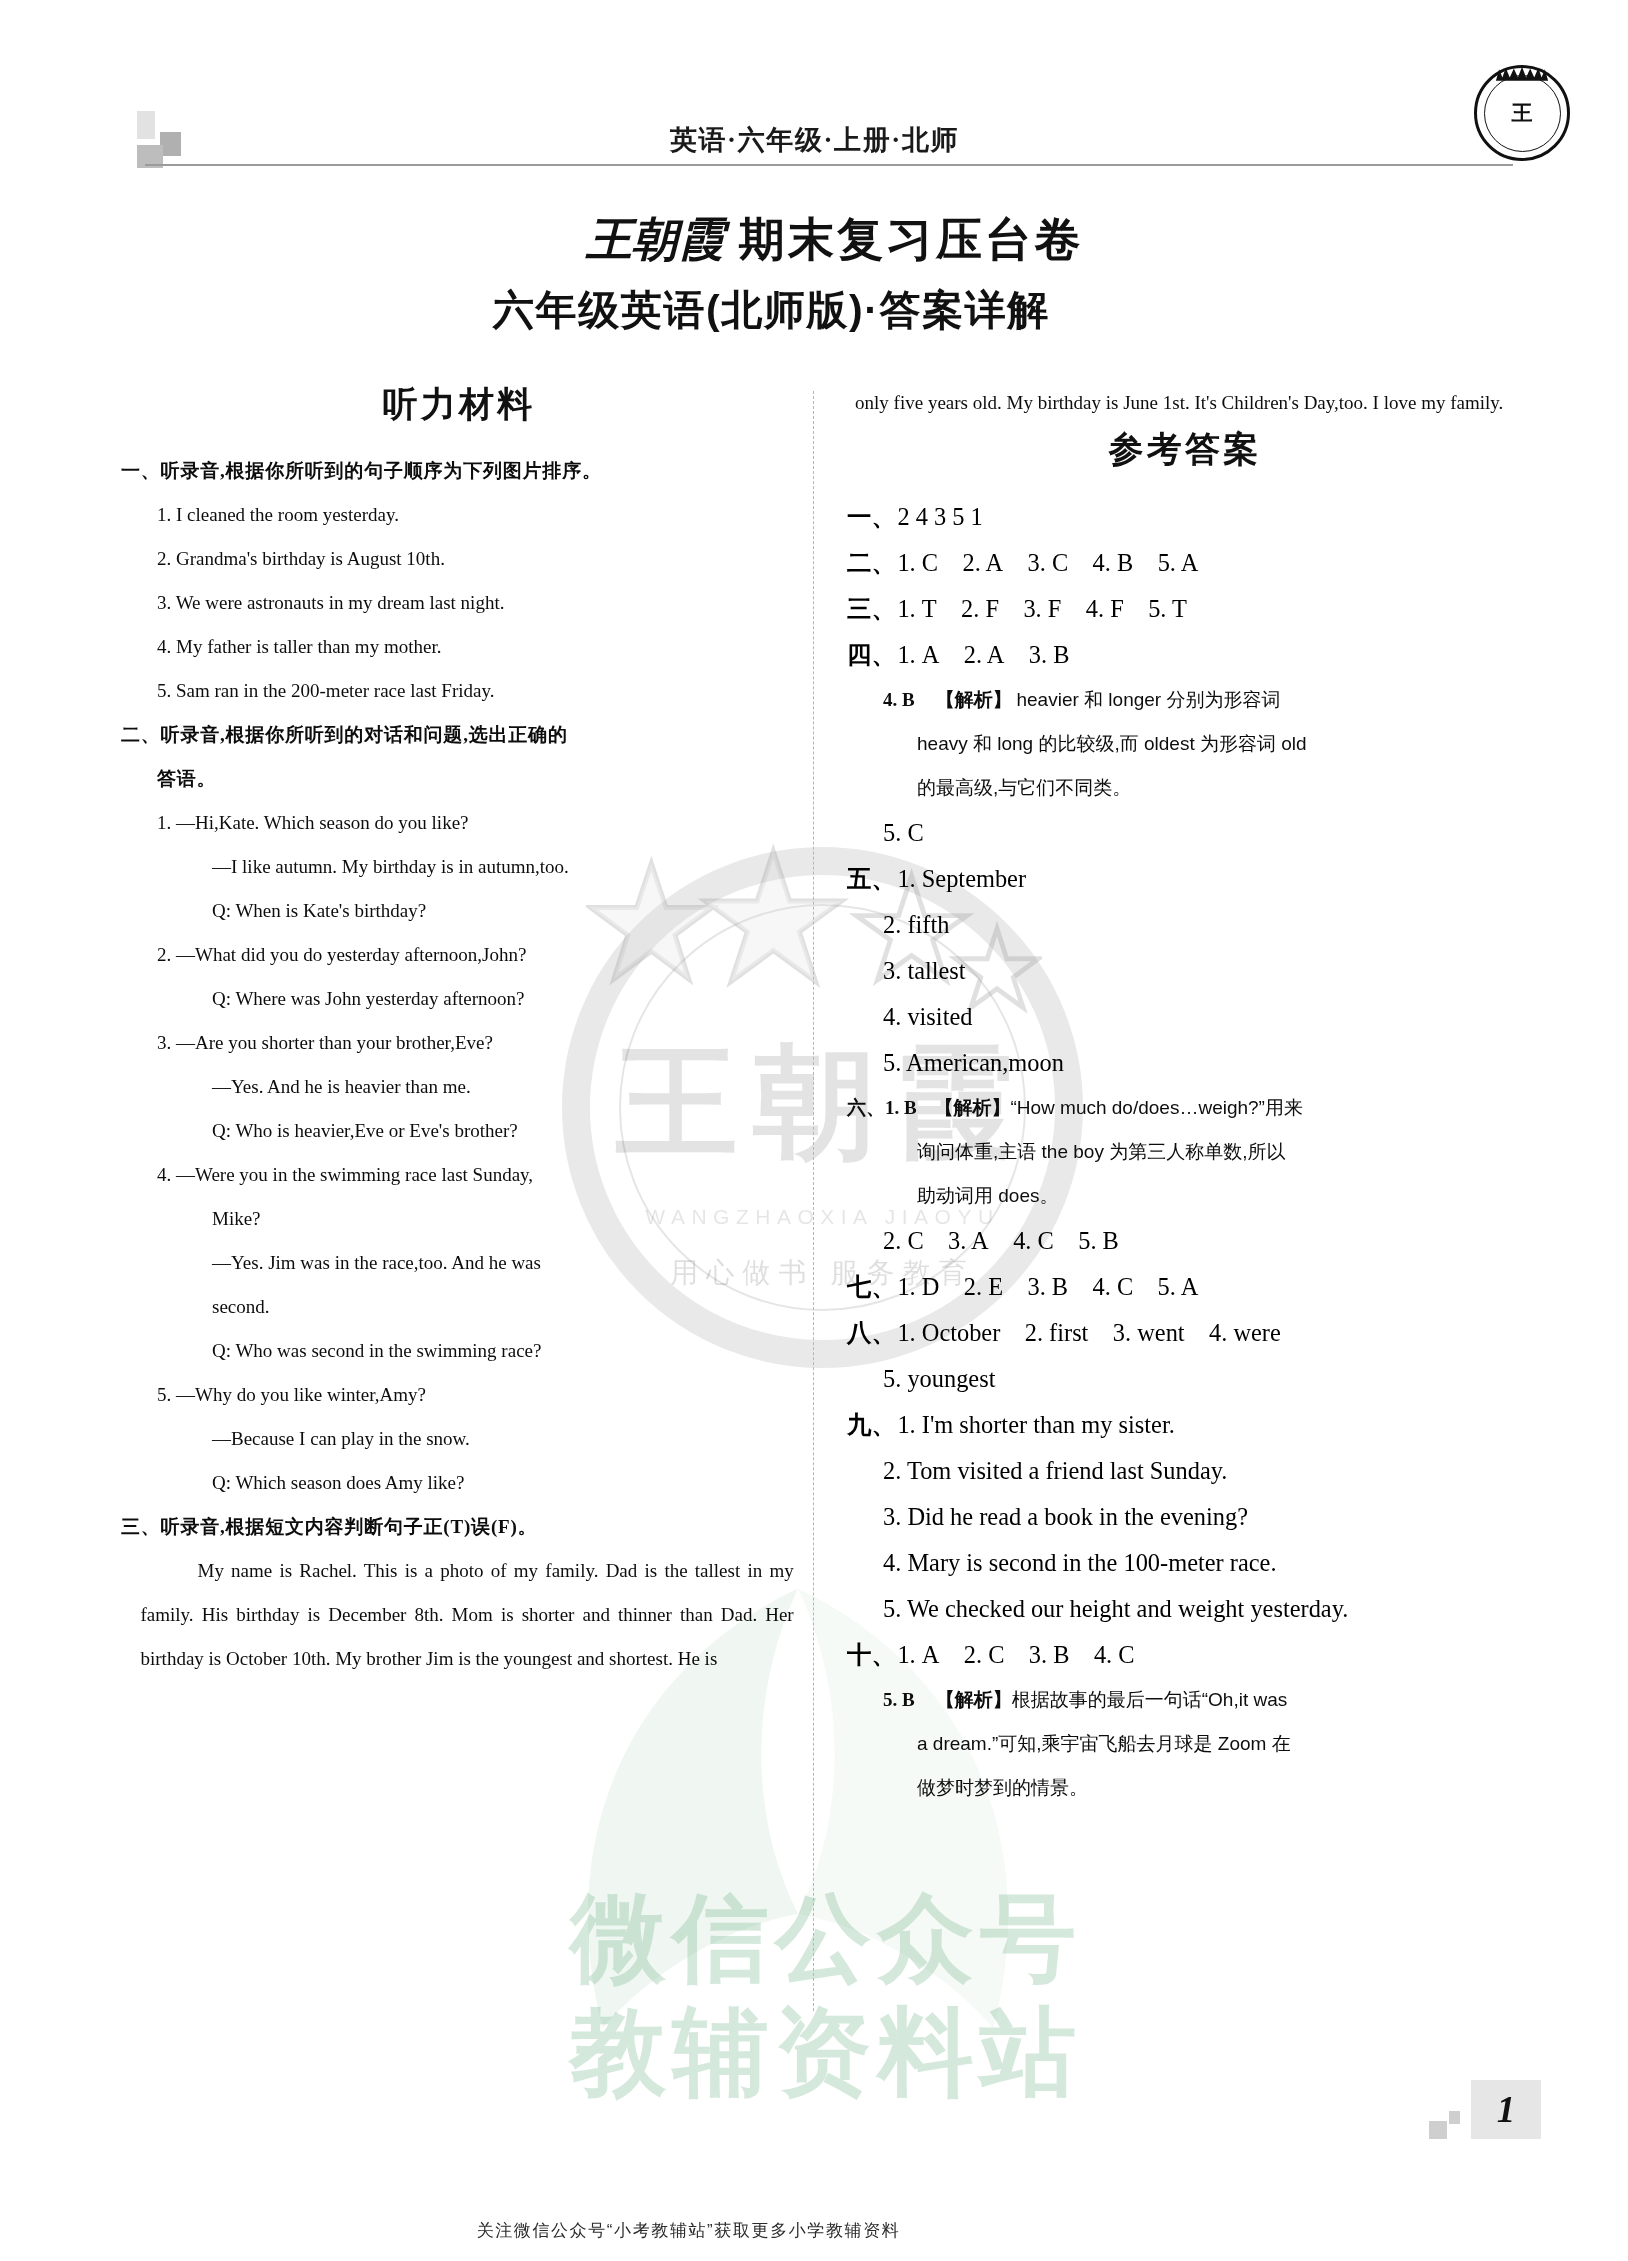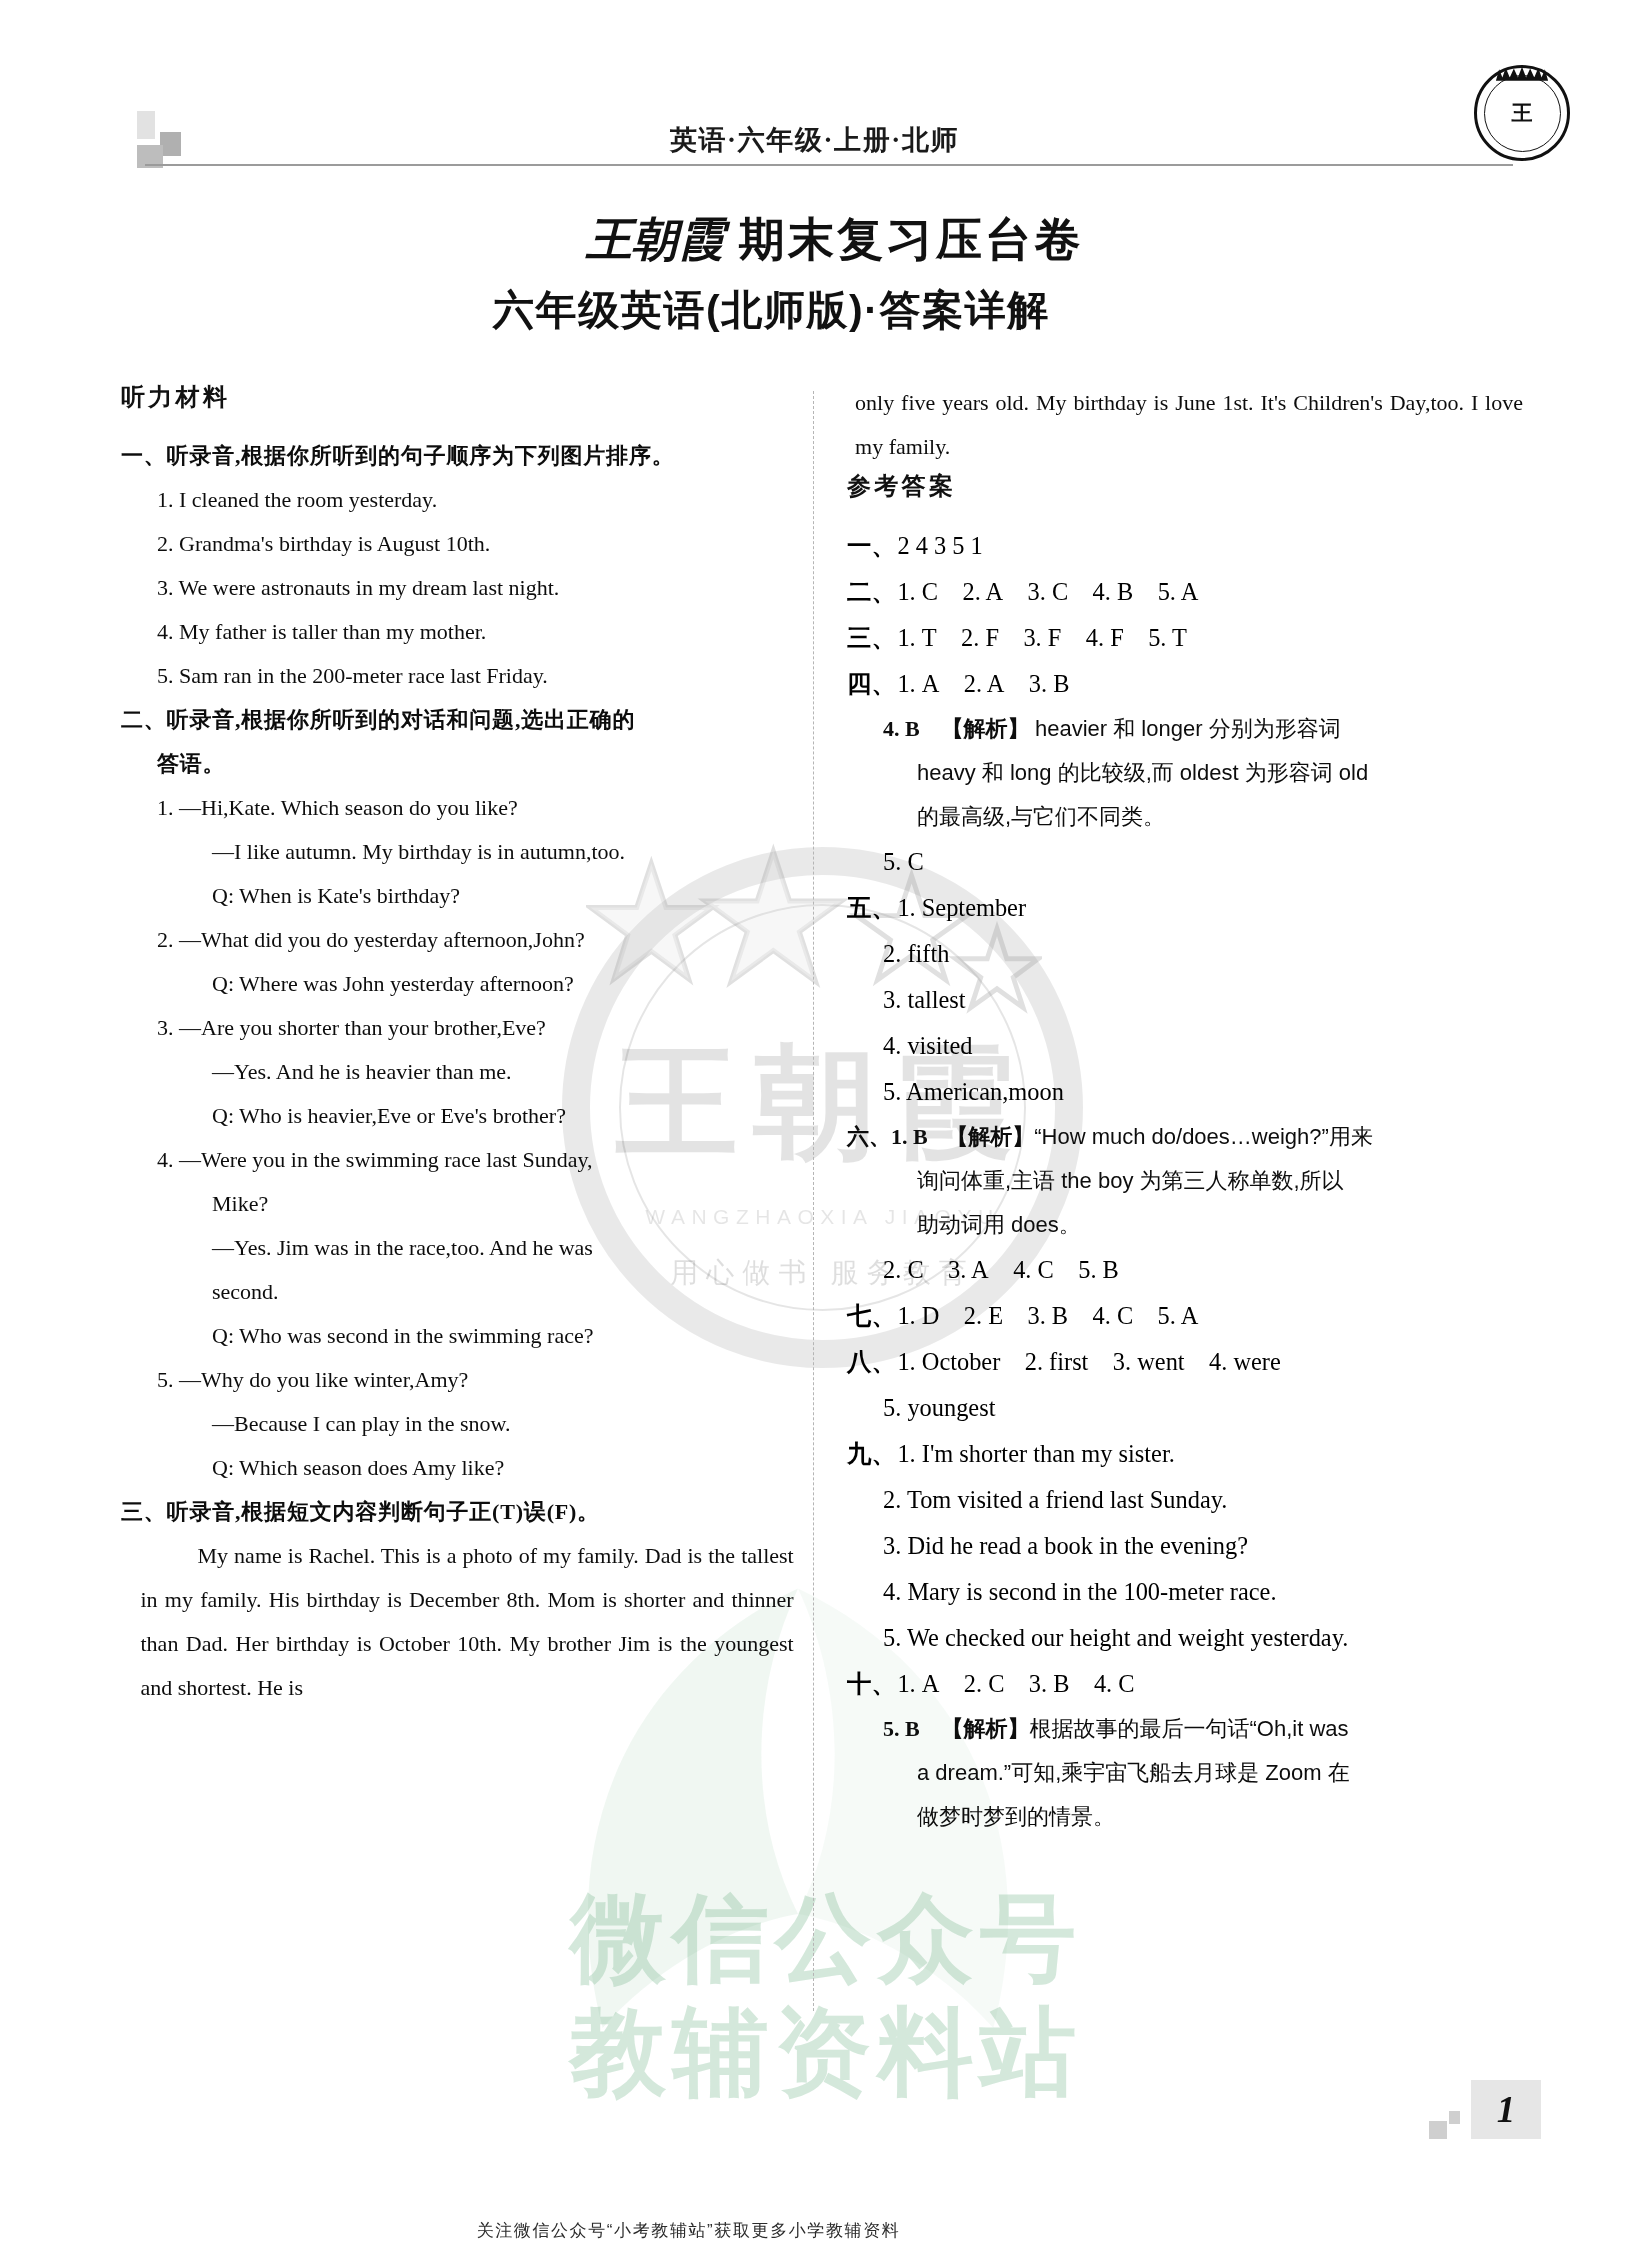--- a/index.html
+++ b/index.html
@@ -227,31 +227,32 @@
   .col-divider {
     position: absolute;
     left: 813px;
     top: 391px;
     width: 0;
     height: 1620px;
     border-left: 1.6px dashed #b5b5b5;
   }
 
   .sec-heading {
-    font-size: 24px;
+    text-align: center;
+    font-size: 35px;
     font-weight: 700;
     letter-spacing: 3.3px;
     font-family: Liberation Serif, serif;
     margin-bottom: 21px;
     color: #111;
   }
 
   
   .line {
-    font-size: 22px;
+    font-size: 19px;
     line-height: 44px;
     color: #0d0d0d;
     white-space: nowrap;
     position: relative;
   }
   .cnline {
     font-family: Liberation Serif, serif;
     font-weight: 700;
     letter-spacing: 0.8px;
   }

